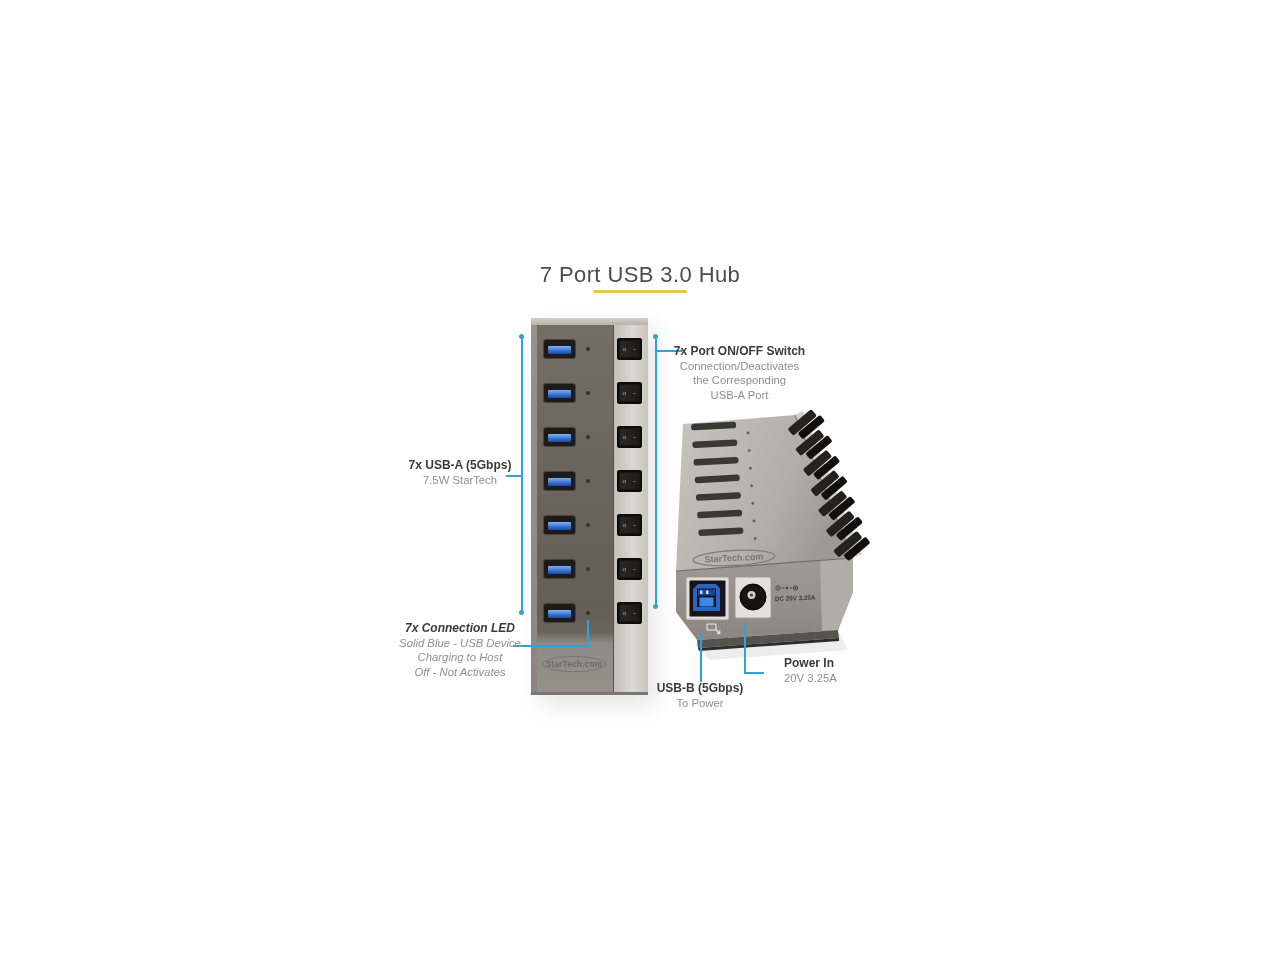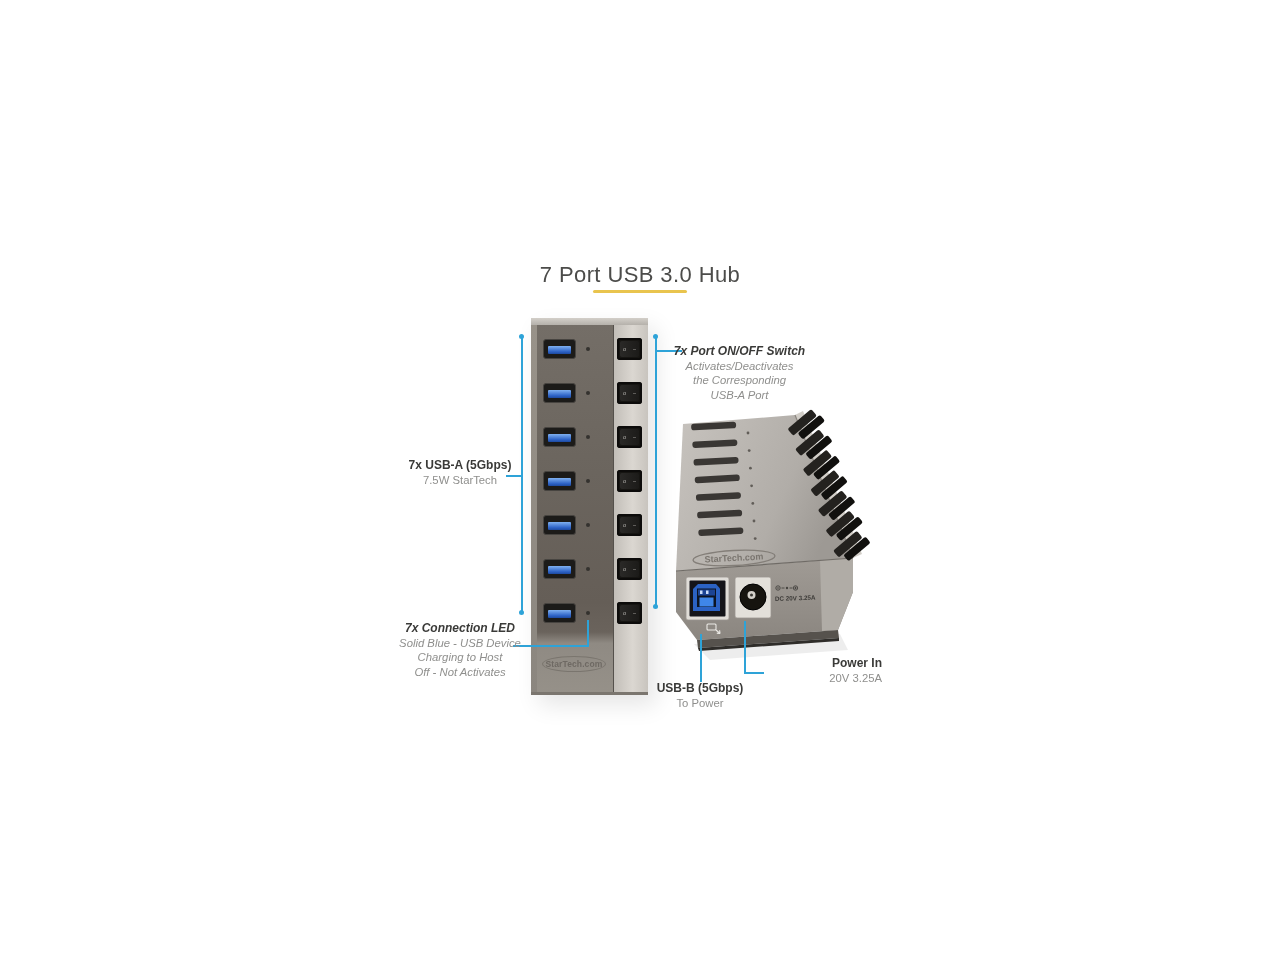--- a/index.html
+++ b/index.html
@@ -14,22 +14,22 @@
   }
   .title-underline{
     position:absolute;left:593px;top:290px;width:94px;height:3px;
     border-radius:2px;
   }
   
   .anno{position:absolute;line-height:14.6px;}
   .anno .lbl{font-size:12px;font-weight:700;color:#3a3a38;white-space:nowrap;}
   .anno .sub{font-size:11.3px;font-weight:400;color:#8f8f8d;white-space:nowrap;}
   .anno.center{text-align:center;}
-  .anno.left{text-align:right;}
-  .anno-switch{left:657px;top:344px;width:165px;font-style:italic;}
+  .anno.left{text-align:left;margin-left:12px;}
+  .anno-switch{left:657px;top:344px;width:165px;}
   .anno-usba{left:385px;top:458px;width:150px;}
   .anno-led{left:385px;top:621px;width:150px;font-style:italic;}
   .anno-usbb{left:630px;top:681px;width:140px;}
   .anno-power{left:772px;top:656px;width:110px;}
   
   .lead{position:absolute;background:var(--leader);}
   .lead-dot{position:absolute;width:5px;height:5px;border-radius:50%;background:var(--leader);}
   
   .front-device{
     position:absolute;left:531px;top:318px;width:117px;height:377px;
@@ -310,21 +310,21 @@
 
   <div class="lead" style="left:513px;top:645px;width:76px;height:2px;"></div>
   <div class="lead" style="left:587px;top:620px;width:2px;height:27px;"></div>
 
   <div class="lead" style="left:700px;top:634px;width:2px;height:48px;"></div>
   <div class="lead" style="left:744px;top:621px;width:2px;height:53px;"></div>
   <div class="lead" style="left:744px;top:672px;width:20px;height:2px;"></div>
 
   <div class="anno anno-switch center">
     <div class="lbl">7x Port ON/OFF Switch</div>
-    <div class="sub">Activates/Deactivates</div>
+    <div class="sub">Connection/Deactivates</div>
     <div class="sub">the Corresponding</div>
     <div class="sub">USB-A Port</div>
   </div>
 
   <div class="anno anno-usba center">
     <div class="lbl">7x USB-A (5Gbps)</div>
     <div class="sub">7.5W StarTech</div>
   </div>
 
   <div class="anno anno-led center">

